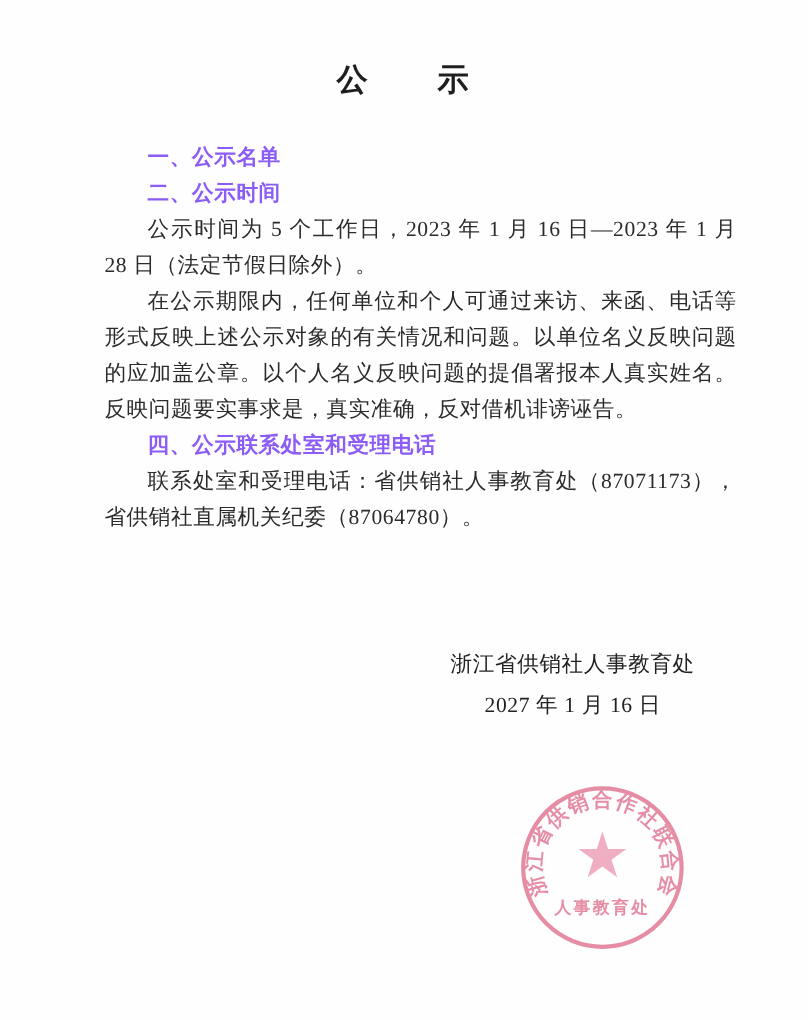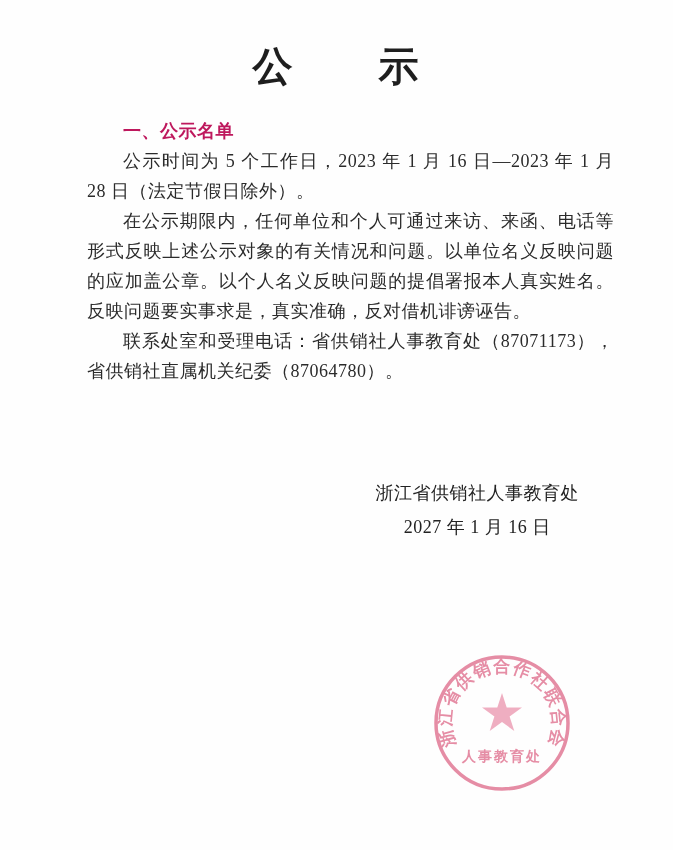--- a/index.html
+++ b/index.html
@@ -9,42 +9,42 @@
     height: 850px;
     margin: 0 auto;
     background: #fefefe;
     color: #2b2b2b;
     overflow: hidden;
     font-family: "Liberation Serif", "DejaVu Serif", serif;
   }
   .doc-title {
     margin: 48px 0 30px 0;
     text-align: center;
-    font-size: 40px;
+    font-size: 26px;
     font-weight: bold;
     color: #1e1e1e;
     line-height: 38px;
     letter-spacing: 2px;
     font-family: "Liberation Serif", "DejaVu Serif", serif;
   }
   .content {
     padding: 0 59px 0 87px;
   }
   .content p {
     margin: 0;
     font-size: 18px;
     line-height: 30px;
     letter-spacing: 0.5px;
     text-indent: 2em;
     text-align: justify;
   }
   .content p.heading {
     font-family: "Liberation Sans", "DejaVu Sans", sans-serif;
     font-weight: bold;
-    color: #be185d;
+    color: #8b5cf6;
     text-align: left;
   }
   .signature {
     position: relative;
     z-index: 2;
     width: fit-content;
     margin: 92px 94px 0 auto;
     font-size: 18px;
     line-height: 30px;
     letter-spacing: 0.5px;
@@ -68,22 +68,24 @@
 </style>
 </head>
 <body>
 
 <div class="page">
 
   <h1 class="doc-title">公　　示</h1>
 
   <div class="content">
     <p class="heading">一、公示名单</p>
+    <p class="heading">二、公示时间</p>
     <p class="body">公示时间为 5 个工作日，2023 年 1 月 16 日—2023 年 1 月 28 日（法定节假日除外）。</p>
     <p class="body">在公示期限内，任何单位和个人可通过来访、来函、电话等形式反映上述公示对象的有关情况和问题。以单位名义反映问题的应加盖公章。以个人名义反映问题的提倡署报本人真实姓名。反映问题要实事求是，真实准确，反对借机诽谤诬告。</p>
+    <p class="heading">四、公示联系处室和受理电话</p>
     <p class="body">联系处室和受理电话：省供销社人事教育处（87071173），省供销社直属机关纪委（87064780）。</p>
   </div>
 
   <div class="signature">
     <div class="sig-org">浙江省供销社人事教育处</div>
     <div class="sig-date">2027 年 1 月 16 日</div>
   </div>
 
   <svg class="seal" viewBox="0 0 150 150">
     <defs>

